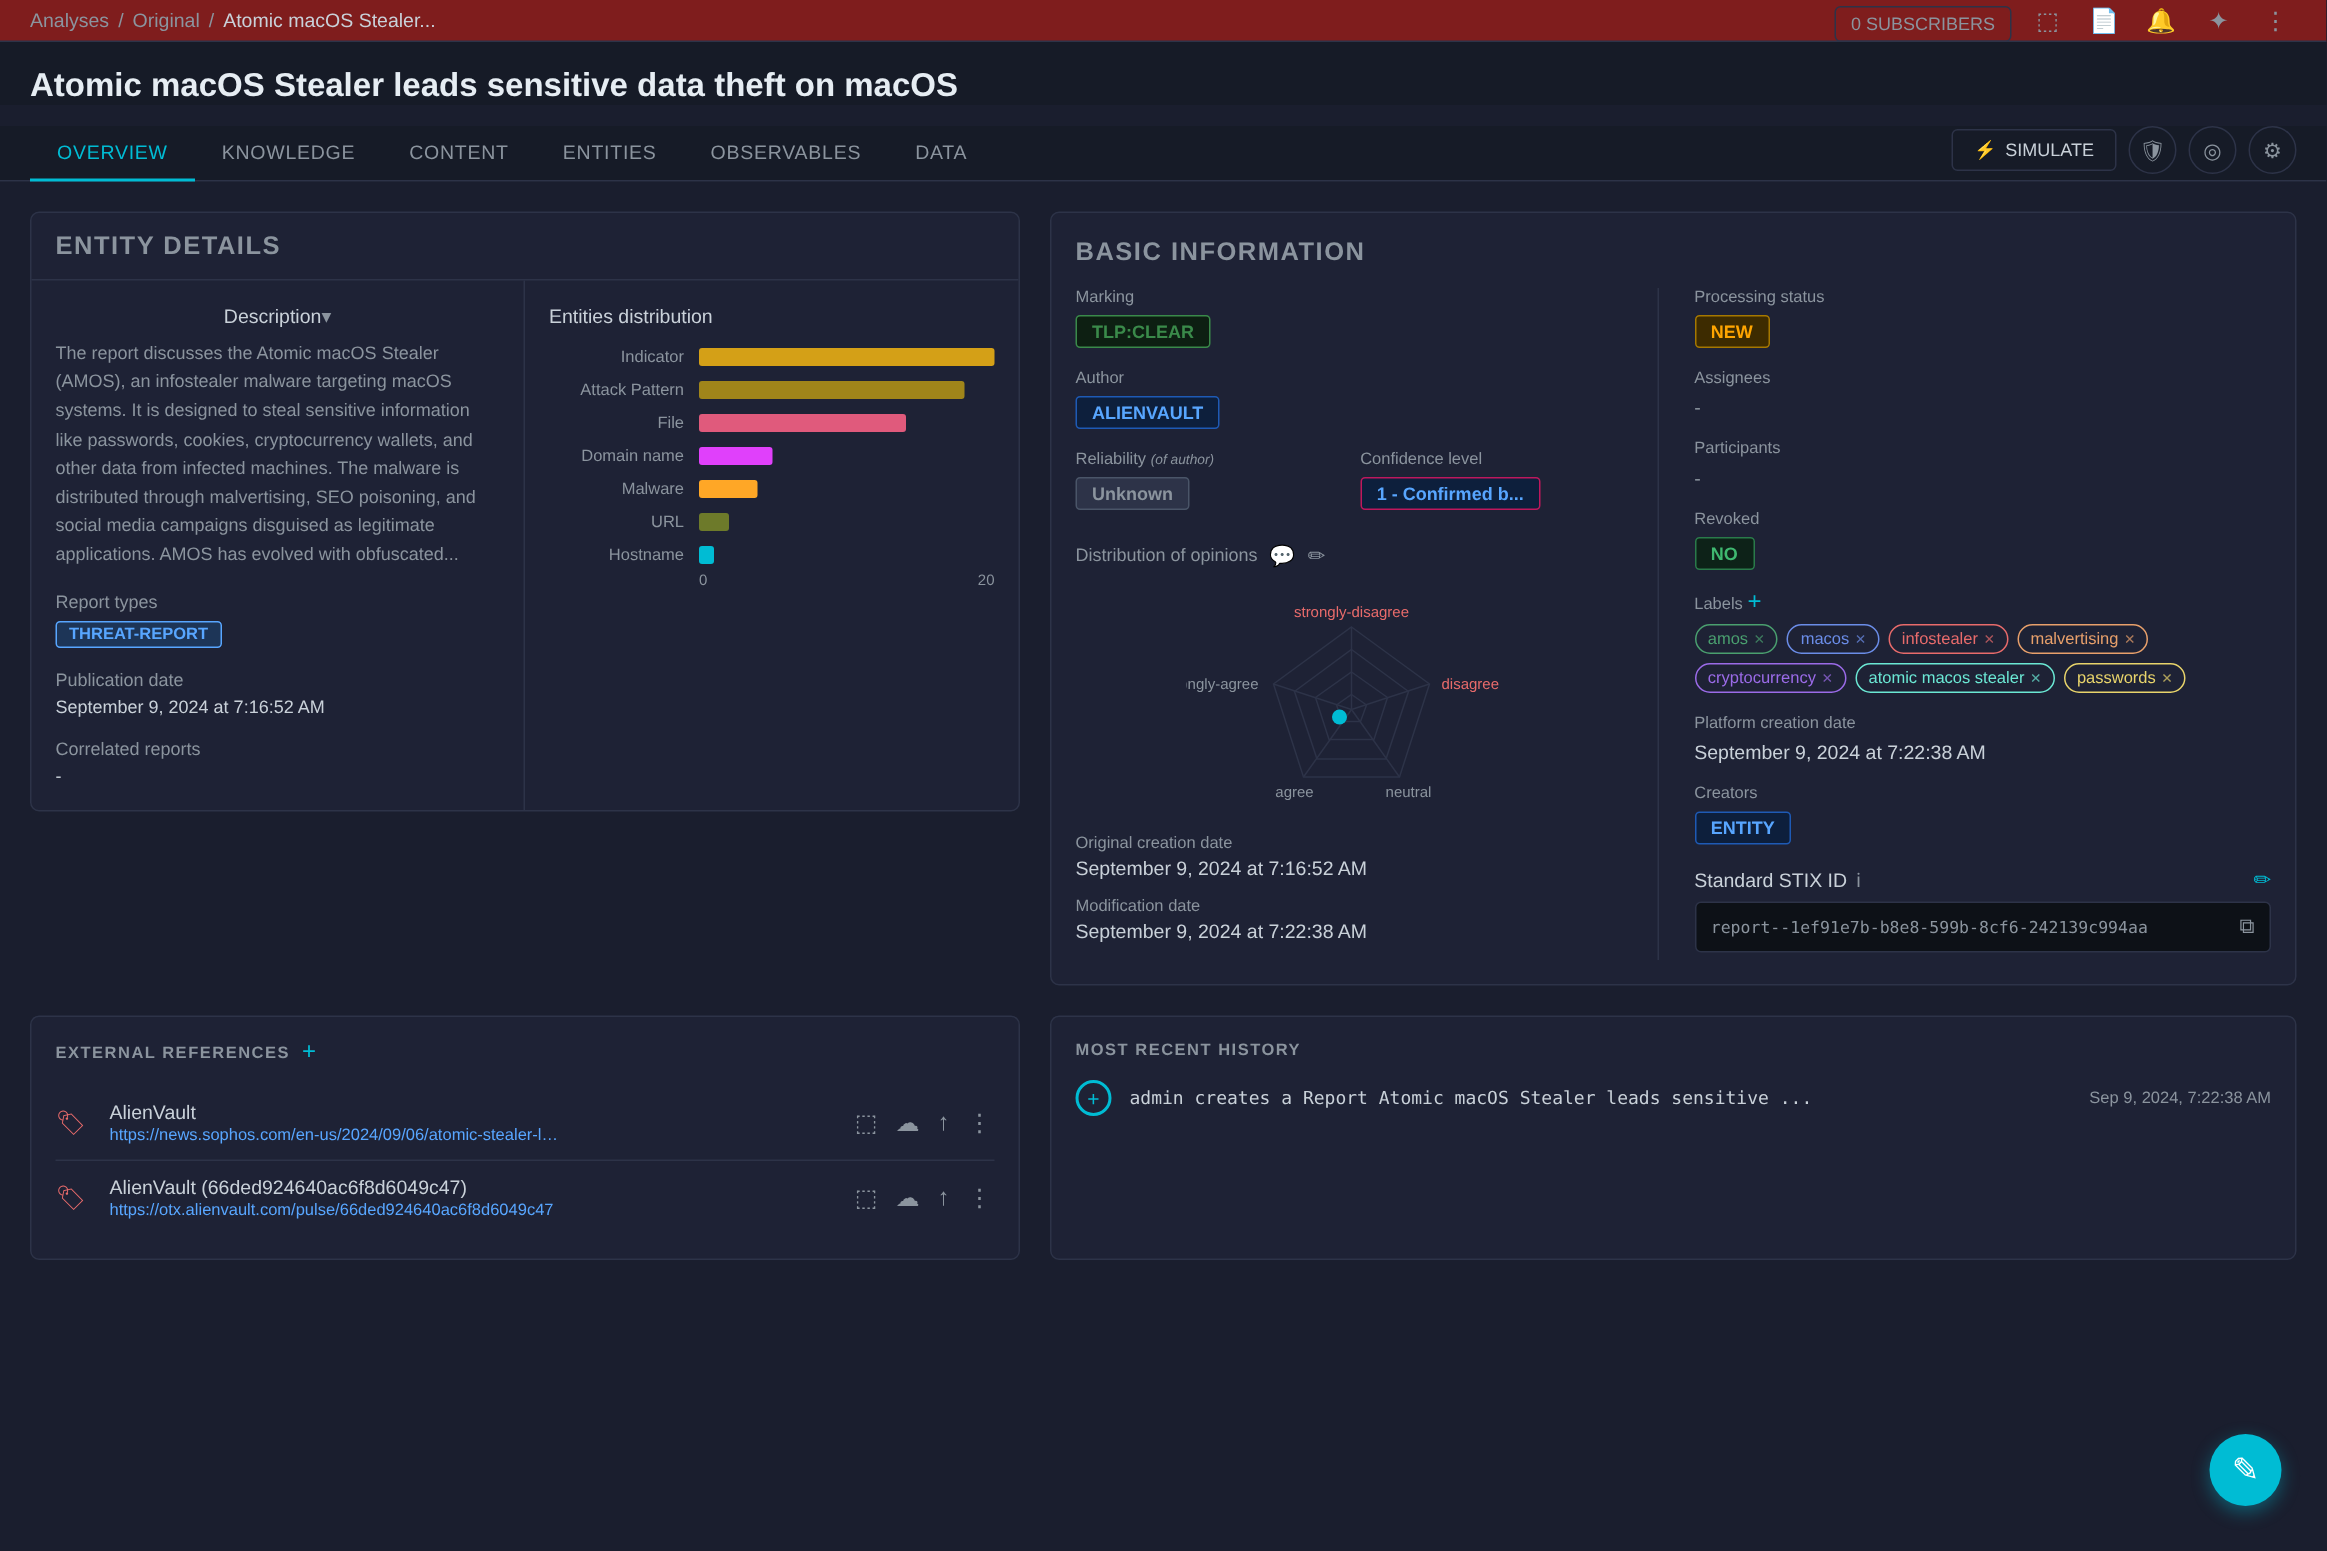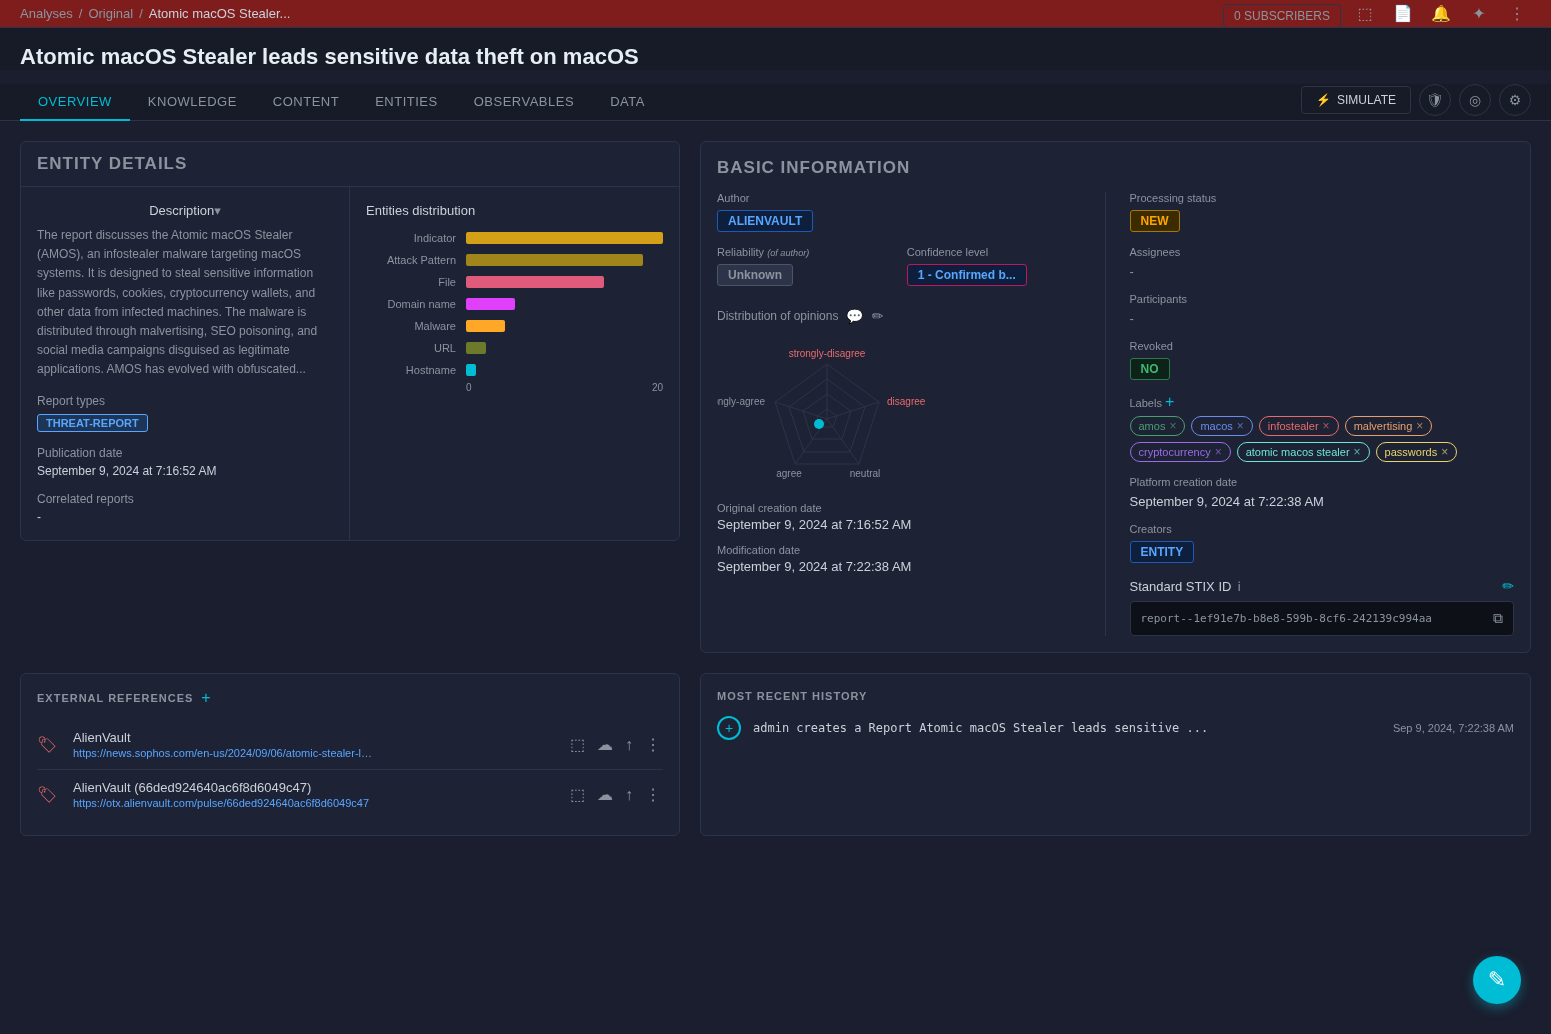--- a/index.html
+++ b/index.html
@@ -356,20 +356,21 @@
     .opinions-header {
       display: flex;
       align-items: center;
       gap: 8px;
       font-size: 12px;
       color: #8b949e;
       margin-bottom: 10px;
     }
     .radar-container {
       display: flex;
+      justify-content: center;
       align-items: center;
       height: 160px;
     }
 
     
     .dates-section {
       margin-top: 8px;
     }
     .date-field {
       margin-bottom: 12px;
@@ -730,20 +731,24 @@
 
   <div class="right-col">
 
     <div class="basic-info-panel">
       <div class="panel-title">BASIC INFORMATION</div>
 
       <div class="right-panel-grid">
 
         <div class="right-left-col">
 
+          <div class="info-field">
+            <div class="info-label">Marking</div>
+            <span class="badge badge-clear">TLP:CLEAR</span>
+          </div>
 
           <div class="info-field">
             <div class="info-label">Author</div>
             <span class="badge badge-author">ALIENVAULT</span>
           </div>
 
           <div class="reliability-confidence">
             <div class="info-field">
               <div class="info-label">
                 <span>Reliability</span>

